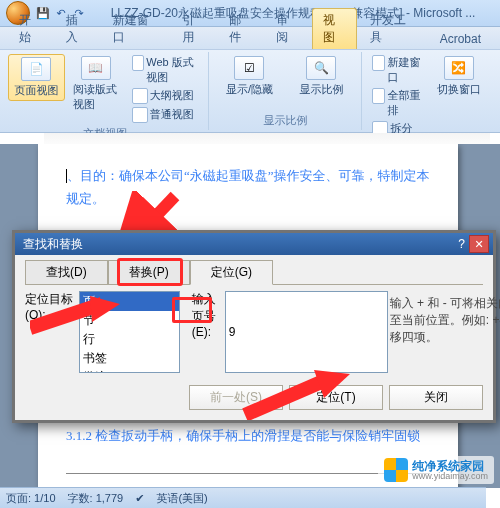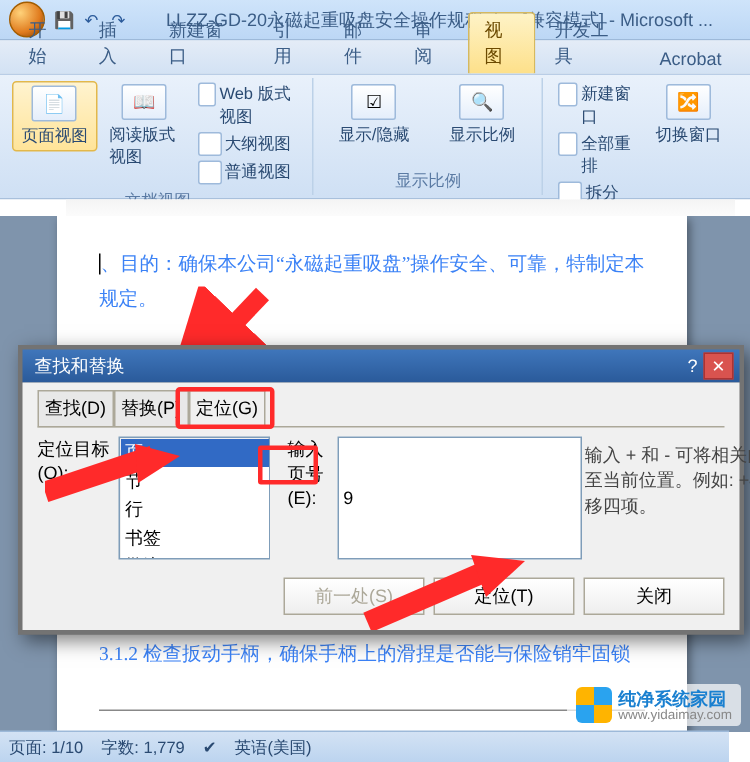--- a/index.html
+++ b/index.html
@@ -27,21 +27,21 @@
 .doc{position:absolute;left:0;right:0;top:144px;bottom:20px;background:#7f94ac;overflow:hidden}
 .page{position:absolute;left:38px;top:0;width:420px;height:600px;background:#fff;box-shadow:2px 2px 6px rgba(0,0,0,.4);padding:20px 28px;box-sizing:border-box}
 .page p{margin:0 0 18px 0;font-family:Liberation Serif, serif;font-size:13px;line-height:1.8;color:#3b82f6}
 .cursor{display:inline-block;width:1px;height:14px;background:#000;vertical-align:text-bottom}
 .hr{border-top:1px solid #888;margin:26px 0}
 .dialog{position:absolute;left:12px;top:230px;width:478px;background:#737373;border:3px solid #737373;box-shadow:4px 4px 12px rgba(0,0,0,.5);font-size:12px}
 .dlg-title{height:22px;background:linear-gradient(#3f76bb,#2a5a9a);color:#fff;display:flex;align-items:center;justify-content:space-between;padding:0 4px 0 8px}
 .dlg-close{width:18px;height:16px;background:#d9534f;color:#fff;display:flex;align-items:center;justify-content:center;border:1px solid #a33;font-size:11px;cursor:pointer}
 .dlg-body{padding:4px 10px 10px 10px;background:#f0f0f0}
 .dlg-tabs{display:flex;gap:0;border-bottom:1px solid #aca899;margin-bottom:6px}
-.dlg-tab{padding:3px 4px;border:1px solid #aca899;background:#f0f0f0;cursor:pointer;position:relative;top:1px;font-size:12px}
+.dlg-tab{padding:3px 20px;border:1px solid #aca899;background:#f0f0f0;cursor:pointer;position:relative;top:1px;font-size:12px}
 .dlg-tab.active{background:#f0f0f0;border-bottom:1px solid #f0f0f0}
 .dlg-tab:not(.active){background:#e8e8e8}
 .row{display:flex;gap:12px}
 .col{display:flex;flex-direction:row;gap:2px}
 label.l{font-size:12px;color:#000}
 .listbox{width:130px;height:80px;background:#fff;border:1px solid #7f9db9;overflow:auto;font-size:12px}
 .listbox div{padding:1px 3px;cursor:pointer}
 .listbox div.sel{background:#316ac5;color:#fff}
 .txt{border:1px solid #7f9db9;padding:2px 3px;font-size:12px;width:298px;background:#fff}
 .hint{font-size:12px;color:#444;margin-top:4px}

